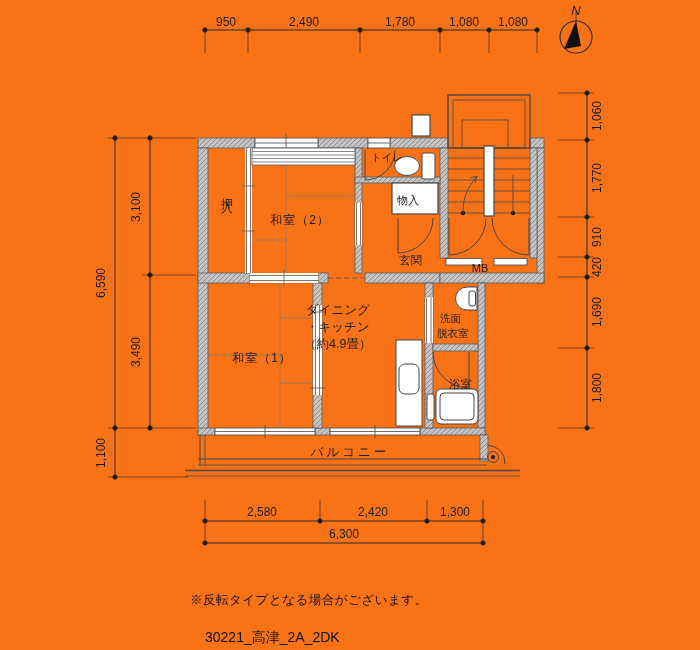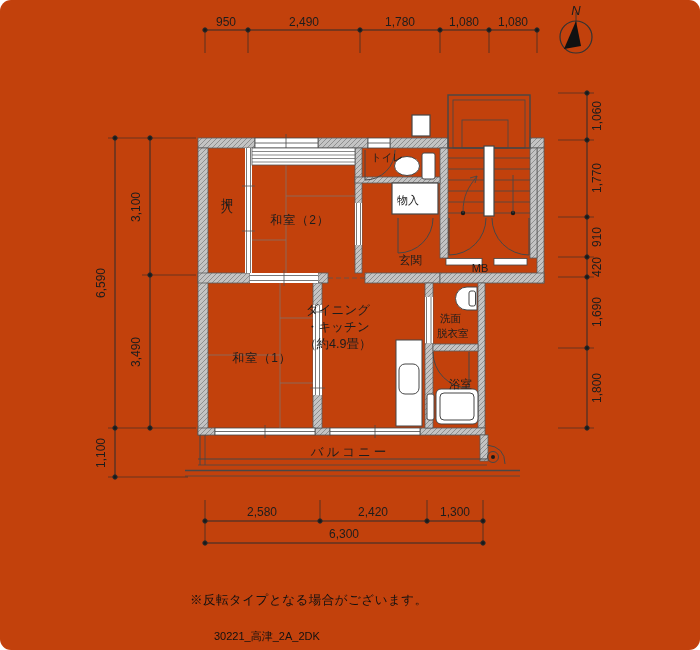--- a/index.html
+++ b/index.html
@@ -1,25 +1,25 @@
 <!DOCTYPE html>
 <html><head>
 <meta charset="utf-8">
 <style>
   html,body{margin:0;padding:0;background:#fff;}
-  #canvas{position:relative;width:700px;height:650px;background:#c2410c;overflow:hidden;
-          font-family:"Liberation Sans",sans-serif;color:#222;border-radius:11px;}
+  #canvas{position:relative;width:700px;height:650px;background:#f97316;overflow:hidden;
+          font-family:"Liberation Sans",sans-serif;color:#222;}
   svg{position:absolute;left:0;top:0;}
   svg text{font-family:"Liberation Sans","DejaVu Sans",sans-serif;fill:#1d1d1d;}
   .dimtxt{font-size:12px;}
   .roomtxt{font-size:12px;letter-spacing:1px;}
   .smalltxt{font-size:10.5px;}
   #notes{position:absolute;left:190px;top:557px;font-size:12.5px;line-height:17.5px;
          color:#111;letter-spacing:0.5px;white-space:pre;}
-  #plan-code{position:absolute;left:214px;top:629px;font-size:11px;color:#111;}
+  #plan-code{position:absolute;left:205px;top:629px;font-size:14px;color:#111;}
   .vtxt{writing-mode:tb;letter-spacing:3px;}
 </style>
 </head>
 <body>
 
 <div id="canvas">
 
 <svg width="700" height="650" viewBox="0 0 700 650">
   <defs>
     <pattern id="wallhatch" patternUnits="userSpaceOnUse" width="5" height="5">

